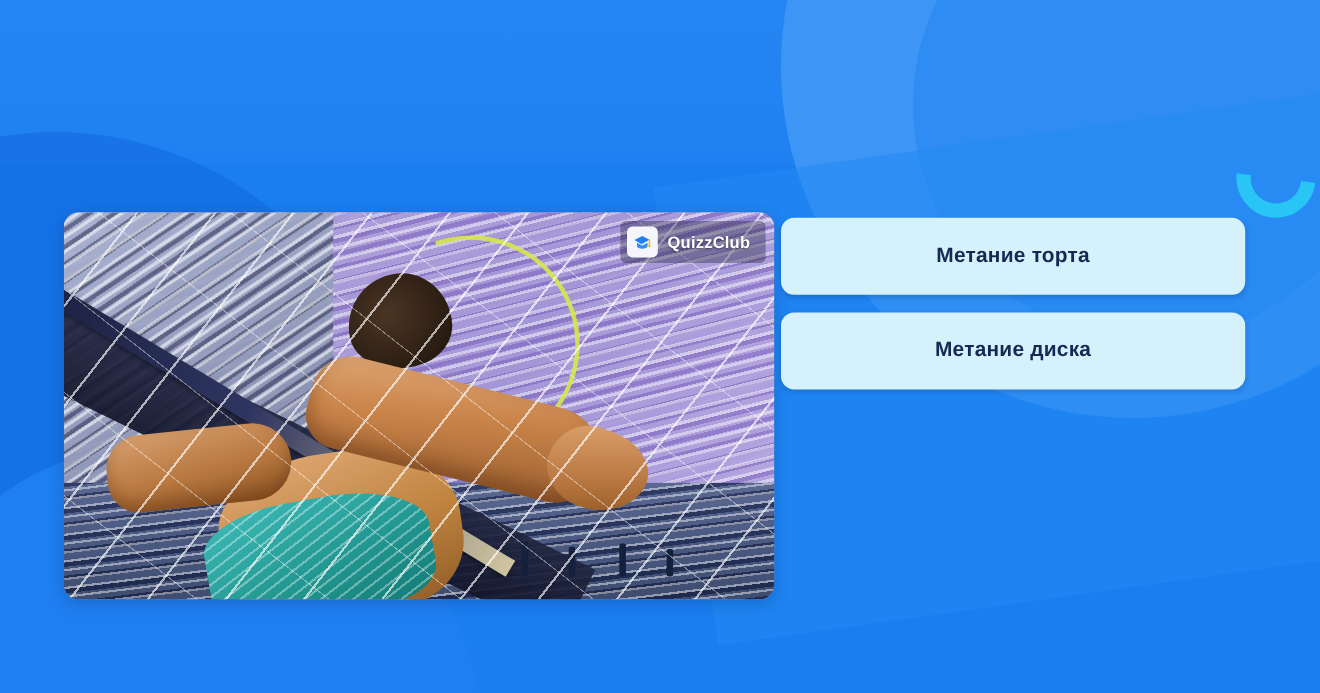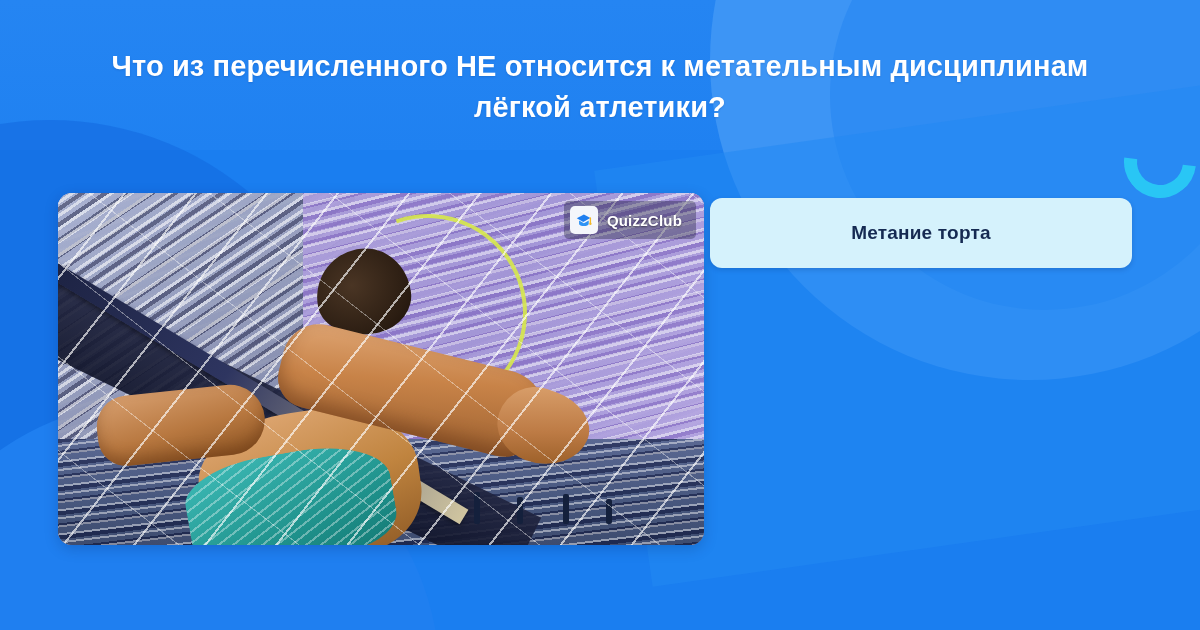--- a/index.html
+++ b/index.html
@@ -197,21 +197,20 @@
     <div class="bg-base"></div>
     <div class="shape-band-top"></div>
     <div class="shape-circle-tr"></div>
     <div class="shape-circle-tr2"></div>
     <div class="shape-diag"></div>
     <div class="shape-circle-left"></div>
     <div class="shape-circle-bl"></div>
     <div class="shape-crescent"></div>
   </div>
 
-  <div class="title">Что из перечисленного НЕ относится к метательным дисциплинам лёгкой атлетики?</div>
 
   <div class="media-card">
     <div class="art">
       <div class="art-sky"></div>
       <div class="art-left-struct"></div>
       <div class="art-purple"></div>
       <div class="art-ground"></div>
       <div class="art-arc"></div>
       <div class="art-dark-band"></div>
       <div class="art-javelin"></div>
@@ -240,15 +239,18 @@
         </svg>
       </span>
       <span class="wm-text">QuizzClub</span>
     </div>
   </div>
 
   <div class="answers">
     <div class="answer">
       <span>Метание торта</span>
     </div>
+    <div class="answer">
+      <span>Метание диска</span>
+    </div>
   </div>
 
 </div>
 
 </body></html>

